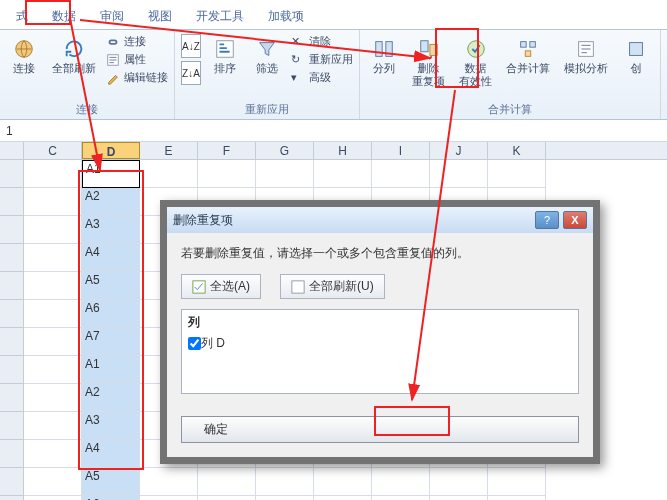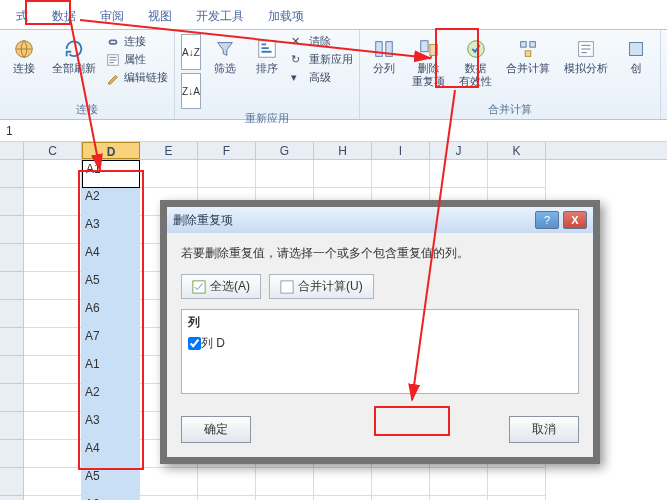--- a/index.html
+++ b/index.html
@@ -10,48 +10,48 @@
 .ribbon{display:flex;background:linear-gradient(#f6fafd,#e8f0f8);border-bottom:1px solid #b6c4d6;height:90px;}
 .rgroup{display:flex;flex-direction:column;border-right:1px solid #cfd9e6;padding:2px 6px 0;}
 .rgroup-content{display:flex;flex:1;align-items:flex-start;gap:6px;padding-top:2px;}
 .rgroup-label{text-align:center;color:#5b7399;font-size:11px;padding:2px 0;}
 .big-btn{display:flex;flex-direction:column;align-items:center;justify-content:flex-start;padding:4px 4px 0;cursor:pointer;gap:2px;min-width:36px;}
 .big-btn .ic{width:22px;height:22px;}
 .big-btn-label{font-size:11px;color:#3b4a66;text-align:center;line-height:13px;}
 .small-list{display:flex;flex-direction:column;gap:3px;}
 .small-item{display:flex;align-items:center;gap:4px;color:#3b4a66;cursor:pointer;font-size:11px;}
 .small-item .ic{width:14px;height:14px;}
-.sorticon{width:20px;height:36px;border:1px solid #9ab;display:flex;align-items:center;justify-content:center;font-size:10px;background:#fff;text-align:center;}
+.sorticon{width:20px;height:24px;border:1px solid #9ab;display:flex;align-items:center;justify-content:center;font-size:10px;background:#fff;text-align:center;}
 .formula-bar{display:flex;align-items:center;border-bottom:1px solid #d0d7e2;height:22px;padding:0 6px;font-size:12px;}
 .grid-area{position:relative;}
 .col-headers{display:flex;height:18px;background:#e9eef5;border-bottom:1px solid #c3ccd9;}
 .col-h{width:58px;text-align:center;font-size:12px;color:#3b4a66;border-right:1px solid #c3ccd9;line-height:18px;}
 .col-h:first-child{width:24px;background:#e9eef5;}
 .col-h.sel{background:#f9d27c;border:1px solid #b58a1f;font-weight:bold;}
 .rows{}
 .row{display:flex;height:28px;}
 .cell{width:58px;border-right:1px solid #d6dde8;border-bottom:1px solid #d6dde8;font-size:12px;padding:0 3px;line-height:17px;background:#fff;}
 .row-h{width:24px;background:#e9eef5;border-right:1px solid #c3ccd9;border-bottom:1px solid #c3ccd9;}
 .cell.d{background:#c8dff5;}
 .cell.d.first{background:#fff;border:1.5px solid #000;}
 .dialog{position:absolute;left:160px;top:200px;width:440px;background:#f0f0f0;border:7px solid #737373;box-shadow:4px 4px 10px rgba(0,0,0,0.4);}
 .dlg-title{background:linear-gradient(#e8f2fc,#c7dbf2);display:flex;align-items:center;justify-content:space-between;padding:4px 6px;font-size:12px;color:#2b3b55;}
 .dlg-btns{display:flex;gap:4px;}
 .dlg-tbtn{width:24px;height:18px;border:1px solid #5b7399;border-radius:2px;display:flex;align-items:center;justify-content:center;font-size:11px;color:#fff;}
 .dlg-tbtn.q{background:linear-gradient(#7db4e8,#5a8fc8);}
 .dlg-tbtn.x{background:linear-gradient(#e07b6f,#c84a3a);font-weight:bold;}
 .dlg-body{padding:12px 14px;}
 .dlg-text{font-size:12px;margin-bottom:12px;}
-.dlg-toolbar{display:flex;gap:8px;align-items:center;margin-bottom:10px;}
+.dlg-toolbar{display:flex;gap:19px;align-items:center;margin-bottom:10px;}
 .dlg-btn2{border:1px solid #aab4c2;background:linear-gradient(#fdfdfd,#e7ecf2);padding:3px 10px;font-size:12px;display:flex;align-items:center;gap:4px;cursor:pointer;}
 .chklabel{display:flex;align-items:center;gap:4px;font-size:12px;}
 .listbox{border:1px solid #aab4c2;background:#fff;height:85px;padding:4px 6px;font-size:12px;}
 .listbox-head{font-weight:bold;margin-bottom:4px;}
 .listbox-item{display:flex;align-items:center;gap:0;}
-.dlg-footer{display:flex;justify-content:space-between;gap:12px;padding:10px 14px 14px;}
+.dlg-footer{display:flex;justify-content:center;gap:12px;padding:10px 14px 14px;flex-direction:column;}
 .btn{border:1px solid #8a94a2;background:linear-gradient(#fdfdfd,#e2e6ec);padding:4px 22px;font-size:12px;cursor:pointer;}
 .hl-red{position:absolute;border:2px solid #e22;pointer-events:none;}
 svg.arrow{position:absolute;pointer-events:none;}
 .ic svg{width:100%;height:100%;}
 .chk{width:13px;height:13px;}
 </style>
 </head>
 <body>
 
 <div class="tabs">
@@ -107,30 +107,30 @@
   </div>
 
   <div class="rgroup">
     <div class="rgroup-content">
       <div style="display:flex;flex-direction:column;gap:3px;">
         <div class="sorticon">A↓Z</div>
         <div class="sorticon">Z↓A</div>
       </div>
       <div class="big-btn">
         <span class="ic"><svg viewBox="0 0 24 24">
-              <path d="M4 5h16l-6 8v6l-4-2v-4z" fill="#c8d8ea" stroke="#5b7399"></path>
-            </svg></span>
-        <span class="big-btn-label">筛选</span>
-      </div>
-      <div class="big-btn">
-        <span class="ic"><svg viewBox="0 0 24 24">
               <rect x="3" y="3" width="18" height="18" fill="#fff" stroke="#8a94a2"></rect>
               <path d="M6 7h5M6 11h8M6 15h11" stroke="#3a7cb8" stroke-width="2"></path>
             </svg></span>
         <span class="big-btn-label">排序</span>
+      </div>
+      <div class="big-btn">
+        <span class="ic"><svg viewBox="0 0 24 24">
+              <path d="M4 5h16l-6 8v6l-4-2v-4z" fill="#c8d8ea" stroke="#5b7399"></path>
+            </svg></span>
+        <span class="big-btn-label">筛选</span>
       </div>
       <div class="small-list">
         <div class="small-item">
             <span class="ic">✕</span>
             <span>清除</span>
           </div>
         <div class="small-item">
             <span class="ic">↻</span>
             <span>重新应用</span>
           </div>
@@ -421,34 +421,33 @@
           <span class="ic" style="width:14px;height:14px"><svg viewBox="0 0 16 16">
               <rect x="1" y="1" width="14" height="14" fill="#fff" stroke="#6b9b3f"></rect>
               <path d="M3 8l3 3 6-7" stroke="#3a7cb8" fill="none"></path>
             </svg></span>
           <span>全选(A)</span>
         </div>
       <div class="dlg-btn2">
           <span class="ic" style="width:14px;height:14px"><svg viewBox="0 0 16 16">
               <rect x="1" y="1" width="14" height="14" fill="#fff" stroke="#8a94a2"></rect>
             </svg></span>
-          <span>合并计算(U)</span>
+          <span>全部刷新(U)</span>
         </div>
     </div>
     <div class="listbox">
       <div class="listbox-head">列</div>
       <div class="listbox-item">
         <input type="checkbox" class="chk" checked="" style="">
         <span>列 D</span>
       </div>
     </div>
   </div>
   <div class="dlg-footer">
     <div class="btn">确定</div>
-    <div class="btn">取消</div>
   </div>
 </div>
 
 <div class="hl-red" style="left:25px;top:0;width:46px;height:25px"></div>
 <div class="hl-red" style="left:435px;top:28px;width:44px;height:60px"></div>
 <div class="hl-red" style="left:78px;top:170px;width:66px;height:300px"></div>
 <div class="hl-red" style="left:374px;top:406px;width:76px;height:30px"></div>
 
 <svg class="arrow" style="left:0;top:0;width:667px;height:500px">
   <defs>

